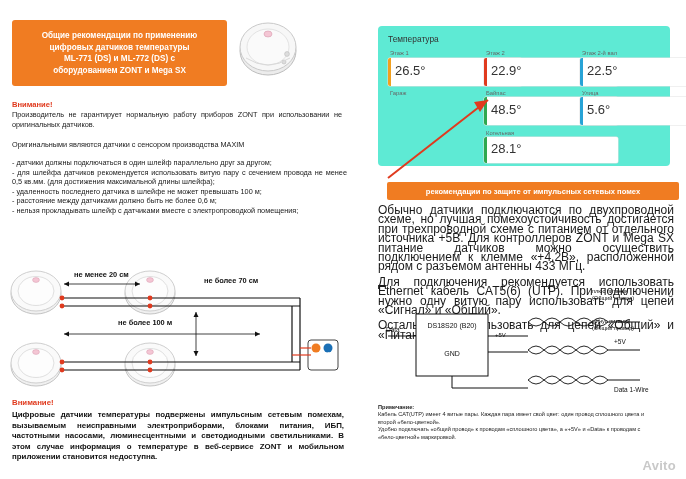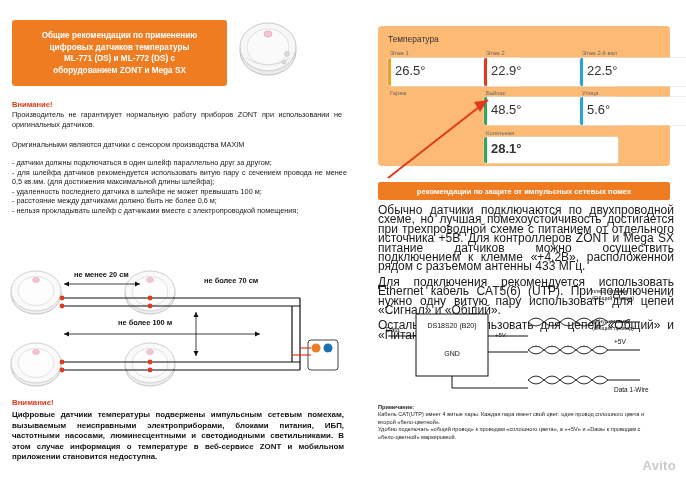--- a/index.html
+++ b/index.html
@@ -47,35 +47,35 @@
 
   .warn2-head{position:absolute;left:12px;top:398px;font-size:7.8px;font-weight:bold;color:#e03a1e;}
   .warn2-body{position:absolute;left:12px;top:410px;width:332px;font-size:7.9px;line-height:10.6px;
     font-weight:bold;text-align:justify;color:#111;}
 
   
   .right{position:absolute;left:360px;top:0;width:326px;height:479px;}
 
   .temp-panel{
     position:absolute;left:18px;top:26px;width:292px;height:140px;
-    background:#fdba74;border-radius:4px;
+    background:#5eead4;border-radius:4px;
   }
   .temp-title{position:absolute;left:10px;top:8px;font-size:8.4px;color:#333;}
 
   .tile{position:absolute;background:#fff;border-radius:2px;box-shadow:0 0 0 0.5px #e2e2e2;padding-left:48px;}
   .tile .bar{position:absolute;left:0;top:0;width:3px;height:100%;border-radius:2px 0 0 2px;}
   .tile .val{position:absolute;left:7px;top:11px;font-size:13px;color:#333;}
   .tile .val.small{font-size:8px;color:#e03a1e;top:14px;}
 
   .col-head{position:absolute;font-size:5.8px;color:#666;}
 
   .arrow-red{position:absolute;}
 
   .hdr-orange{
-    position:absolute;left:18px;top:182px;width:292px;height:18px;background:#f07c22;border-radius:2px;
+    position:absolute;left:27px;top:182px;width:292px;height:18px;background:#f07c22;border-radius:2px;
     color:#fff;font-weight:bold;font-size:7.6px;display:flex;align-items:center;justify-content:center;
   }
   .rtext{
     position:absolute;left:18px;top:206px;width:296px;font-size:12px;line-height:9.4px;text-align:justify;
   }
   .rtext p{margin:0 0 6px 0;}
 
   .diagram{position:absolute;left:18px;top:292px;width:296px;height:110px;}
 
   .note{
@@ -232,21 +232,21 @@
         <div class="val" style="top:5px;">48.5°</div>
       </div>
       <div class="tile" style="left:202px;top:71px;width:80px;height:28px;">
         <div class="bar" style="background:#27a3d6;"></div>
         <div class="val" style="top:5px;">5.6°</div>
       </div>
 
       <div class="col-head" style="left:108px;top:104px;">Котельная</div>
       <div class="tile" style="left:106px;top:111px;width:86px;height:26px;">
         <div class="bar" style="background:#2fa84f;"></div>
-        <div class="val" style="top:4px;font-weight:bold;">28.1°</div>
+        <div class="val" style="top:4px;">28.1°</div>
       </div>
 
       <svg class="arrow-red" style="left:-4px;top:64px;width:120px;height:100px;" viewBox="0 0 120 100">
         <line x1="114" y1="10" x2="14" y2="88" stroke="#e03a1e" stroke-width="2"></line>
         <path d="M114 10 l-14 2 l6 10 z" fill="#e03a1e"></path>
       </svg>
     </div>
 
     <div class="hdr-orange">рекомендации по защите от импульсных сетевых помех</div>
 

